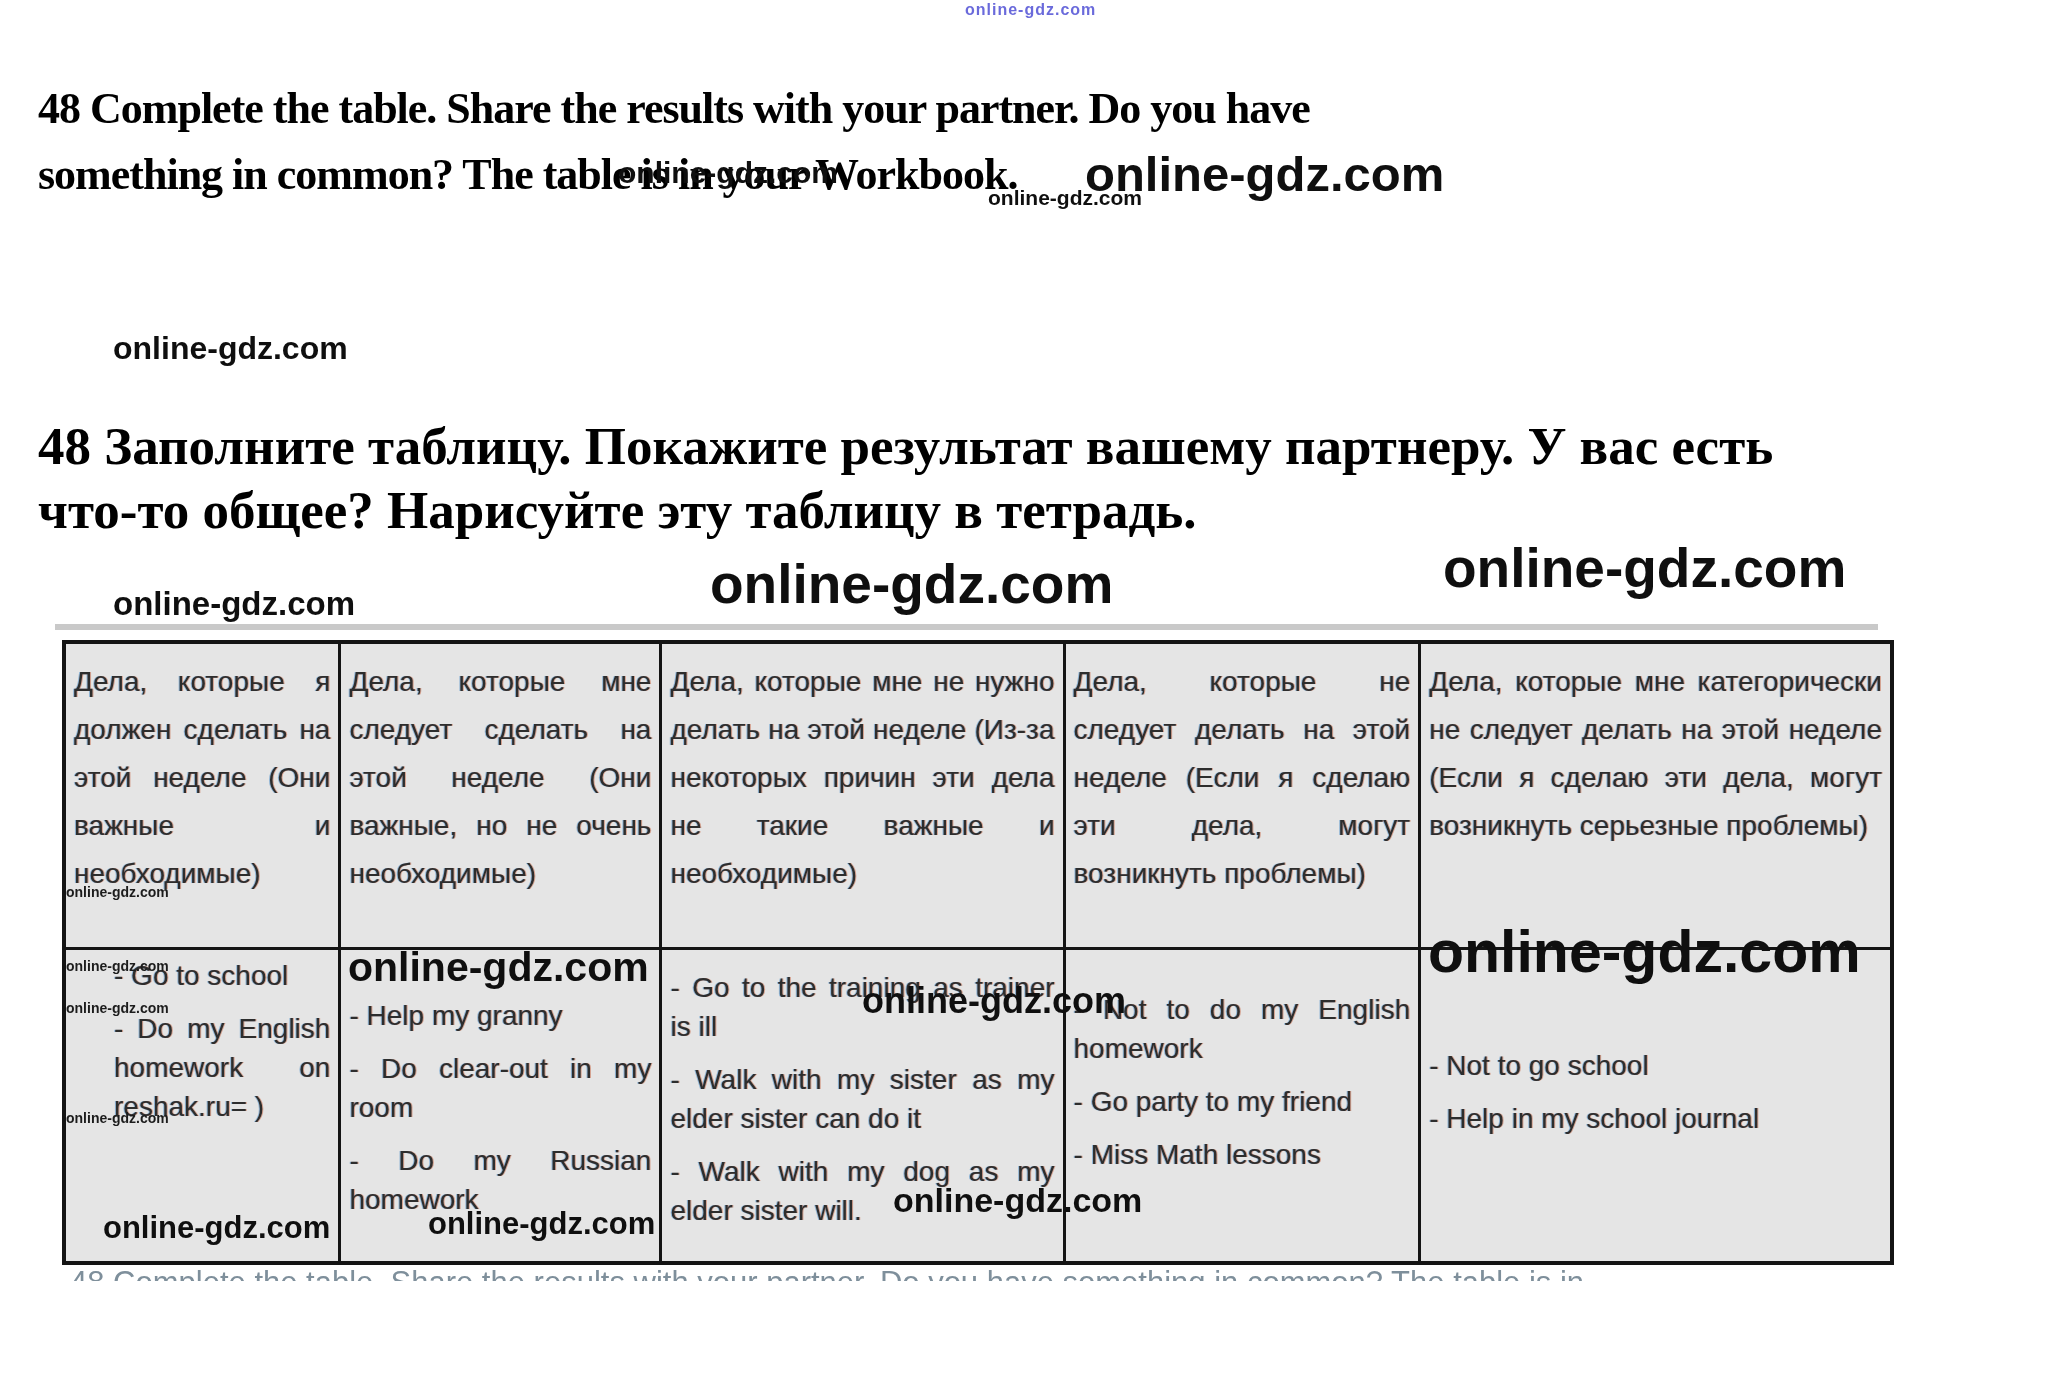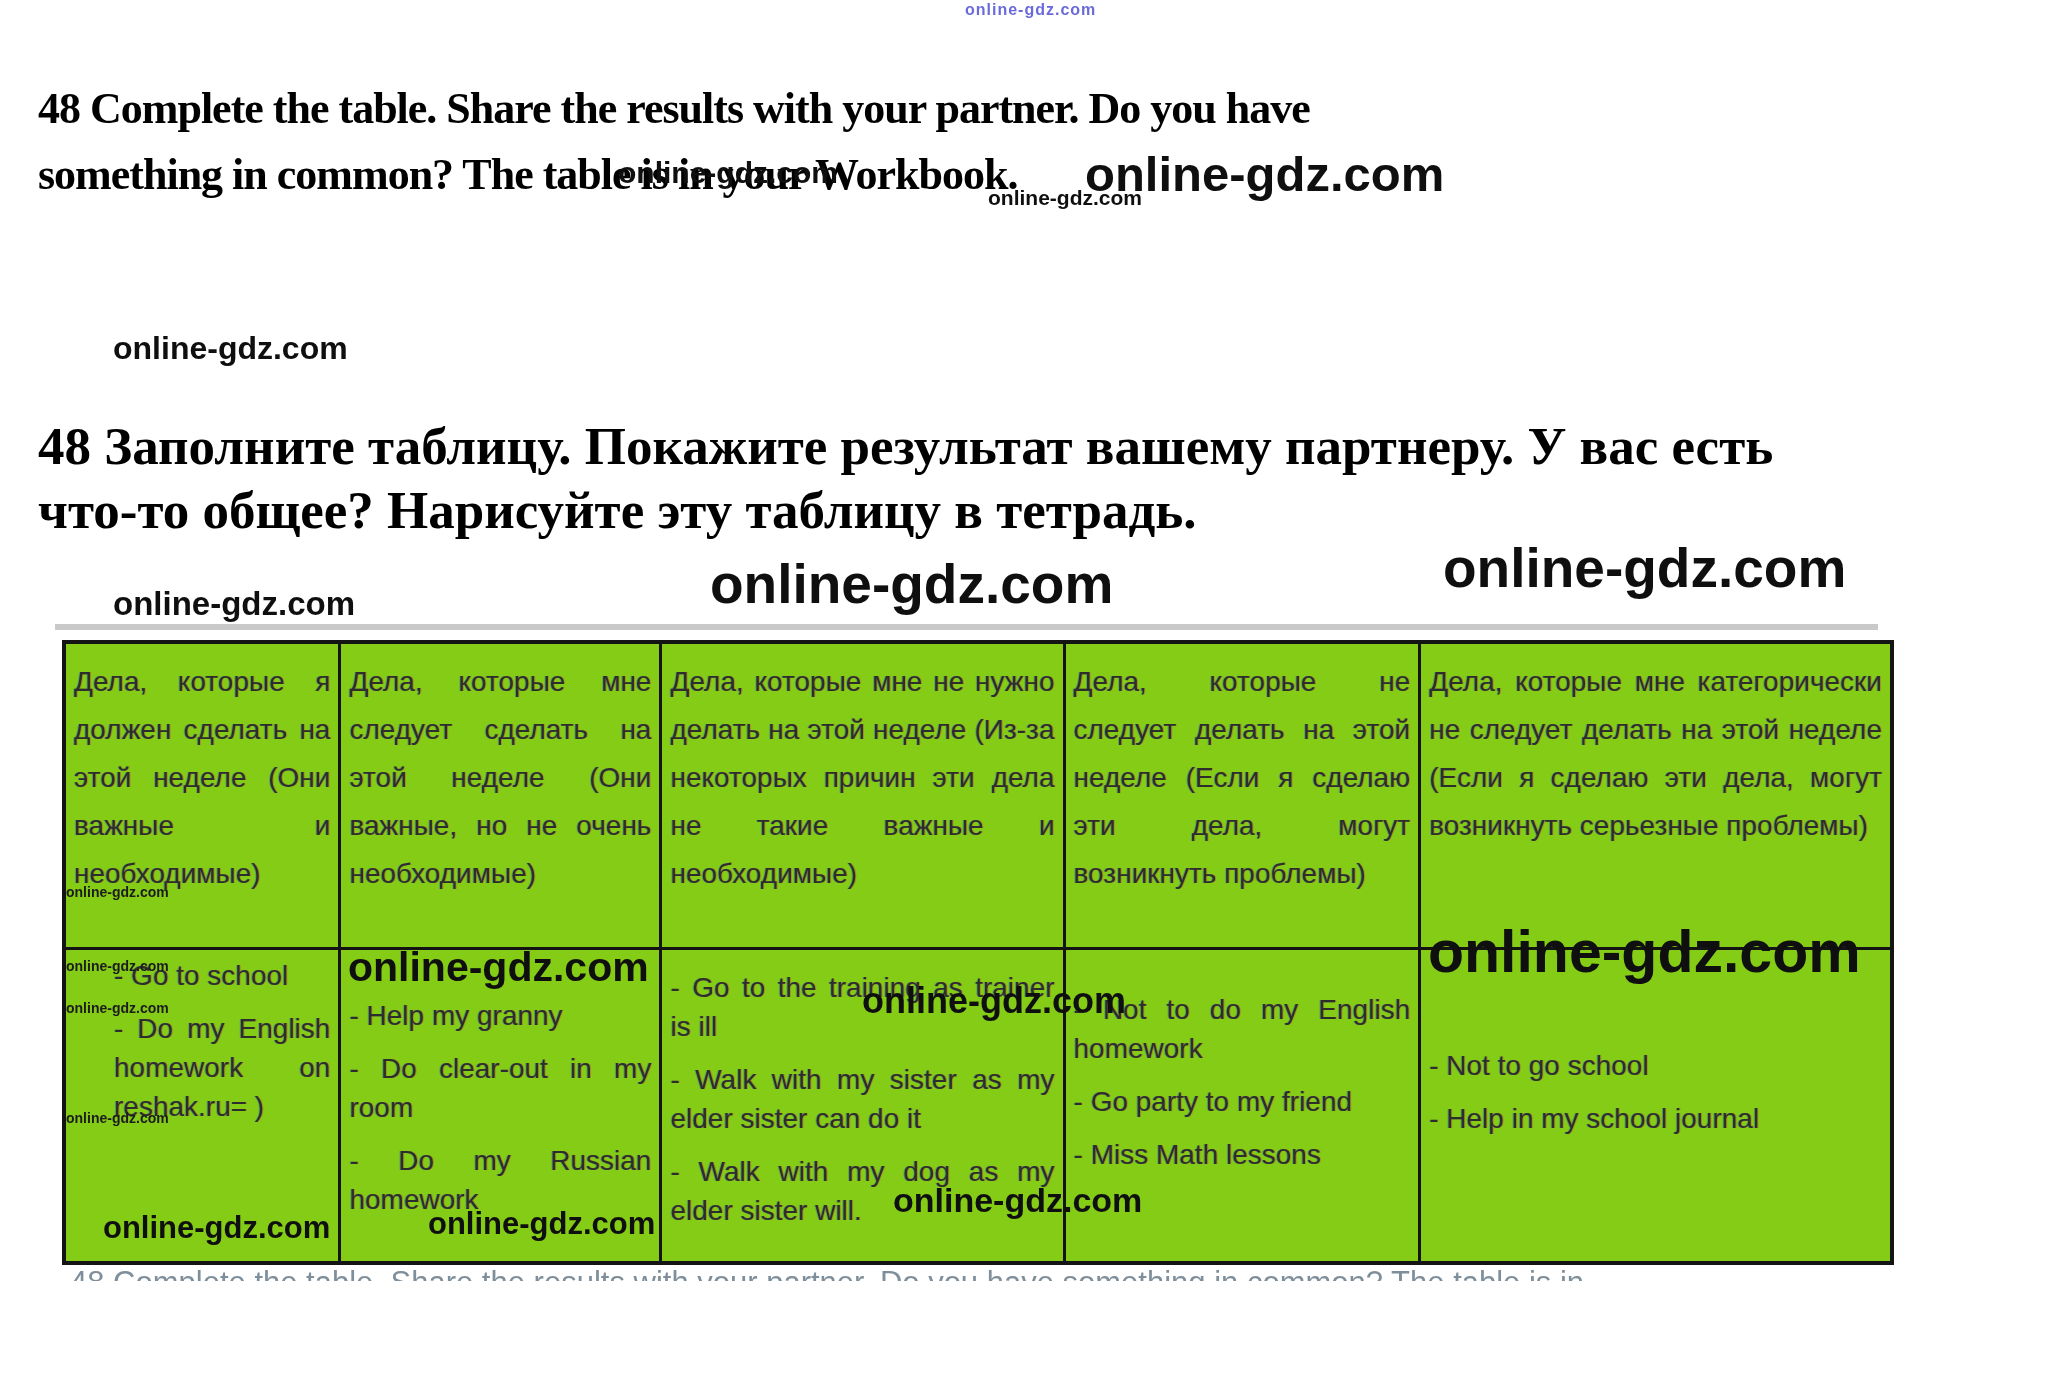--- a/index.html
+++ b/index.html
@@ -29,21 +29,21 @@
   .heading{font-family:"Liberation Serif",serif;font-weight:bold;color:#000;}
   .en-heading{position:absolute;left:38px;top:76px;font-size:44px;line-height:66px;letter-spacing:-1px;width:1500px;}
   .ru-heading{position:absolute;left:38px;top:414px;font-size:53px;line-height:64px;width:2010px;font-family:Liberation Serif, serif;}
   .heading .line{display:block;white-space:nowrap;}
 
   
   .rule{position:absolute;left:55px;top:624px;width:1823px;height:6px;background:#c9c9c9;}
 
   
   .gdz-table{position:absolute;left:62px;top:640px;width:1832px;height:625px;
-             border:4px solid #141414;display:flex;box-sizing:border-box;background:#84cc16;}
+             border:4px solid #141414;display:flex;box-sizing:border-box;background:#e5e5e5;}
   .col{display:flex;flex-direction:column;box-sizing:border-box;border-right:3px solid #141414;}
   .col:last-child{border-right:none;}
   .col-1{width:15.1%;}.col-2{width:17.6%;}.col-3{width:22.1%;}.col-4{width:19.5%;}.col-5{width:25.7%;}
   .cell{box-sizing:border-box;font-size:28px;color:#2d2d2d;
         text-shadow:1px 0 0 rgba(190,80,40,0.45),-1px 0 0 rgba(20,110,190,0.40);}
   .cell-header{height:306px;border-bottom:3px solid #141414;padding:14px 8px 4px 8px;
                line-height:48px;text-align:justify;}
   .cell-body{flex:1;padding:6px 8px;line-height:39px;text-align:justify;}
   .cell-body p{margin:0 0 14px 0;}
   .pad-c1{margin-left:40px;}

